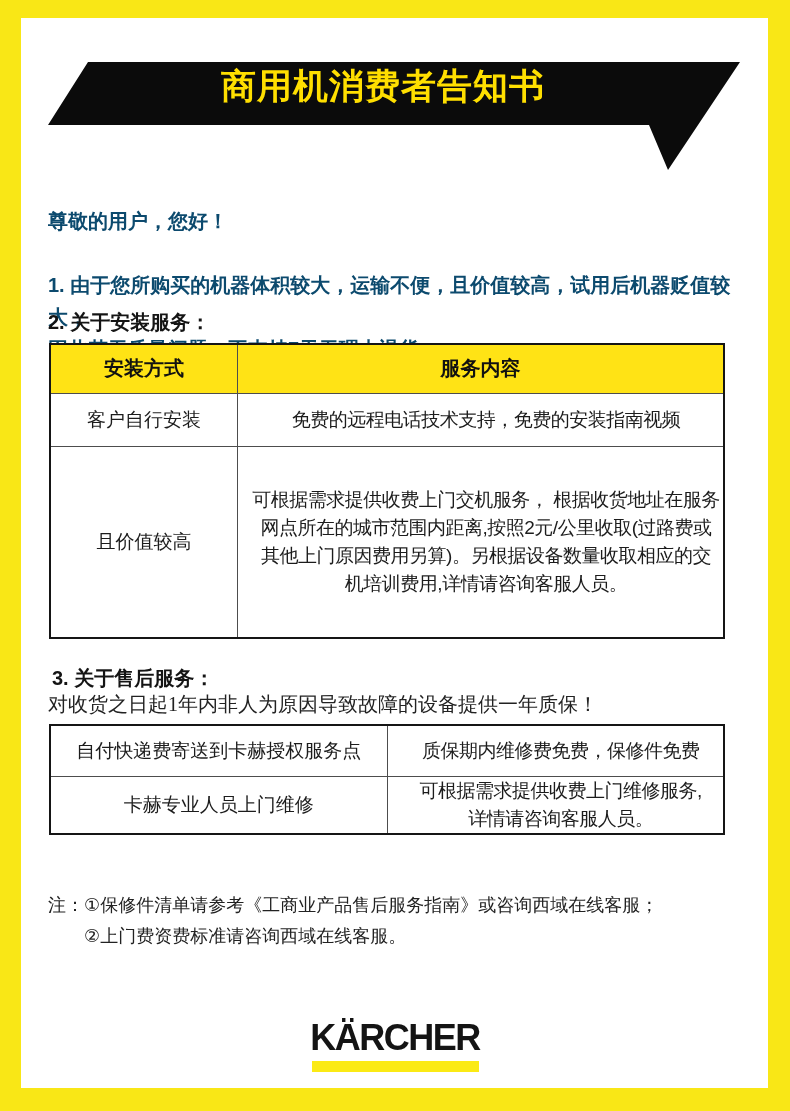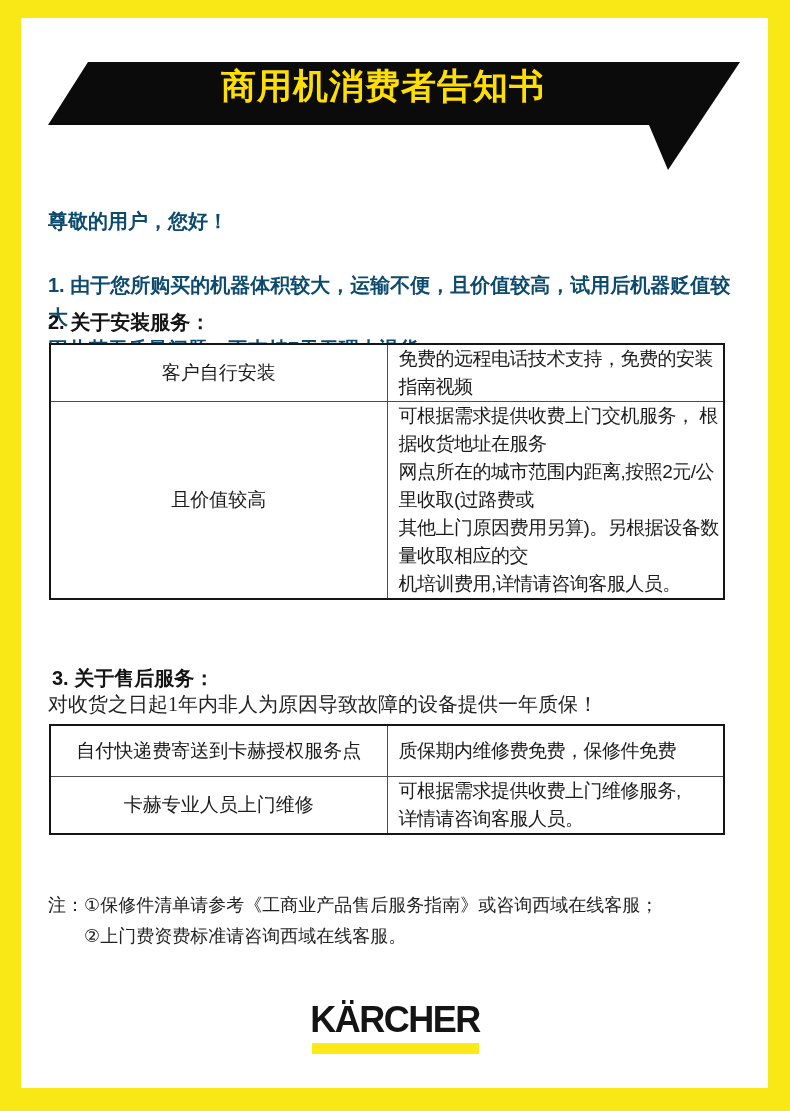--- a/index.html
+++ b/index.html
@@ -33,33 +33,33 @@
   .t1{left:49px;top:343px;width:676px;}
   .t2{left:49px;top:724px;width:676px;}
   table, td{border:1px solid #4d4d4d;}
   table{border:2px solid #151515;}
   td{padding:0;vertical-align:middle;font-size:19px;color:#1c1c1c;}
   td.head{
     background:var(--header_yellow);font-weight:bold;font-size:20px;
     text-align:center;color:#111;
   }
   td.c1{text-align:center;}
-  td.c2{text-align:left;padding-left:11px;
+  td.c2{text-align:center;padding-left:11px;
         letter-spacing:-0.5px;white-space:pre-line;line-height:28px;}
   .t1 tr.hr{height:49px;} .t1 tr.r1{height:53px;} .t1 tr.r2{height:192px;}
   .t2 tr.hr{height:53px;} .t2 tr.r1{height:51px;} .t2 tr.r2{height:52px;}
   .footnote{
     position:absolute;left:48px;top:890px;display:flex;
     font-size:18px;line-height:31px;color:#222;
   }
   .footnote .fn-prefix{white-space:nowrap;}
   .logo{position:absolute;top:1001px;left:0;width:790px;text-align:center;}
   .logo-text{
     font-size:36px;line-height:38px;font-weight:bold;letter-spacing:-1.5px;
-    color:#141414;display:block;
+    color:#141414;display:block;margin-top:18px;
   }
   .logo-bar{width:167px;height:11px;margin:4px auto 0;background:var(--bar_yellow);}
 </style>
 </head>
 <body>
 
 <div class="frame"></div>
 
 <svg class="banner-svg" width="790" height="180" viewBox="0 0 790 180">
   <polygon points="88,62 740,62 668,170 649,125 48,125" fill="#0B0B0B"></polygon>
@@ -67,20 +67,24 @@
 <div class="banner-title">商用机消费者告知书</div>
 
 <div class="intro"><span>尊敬的用户，您好！</span><br>
 <span>1. 由于您所购买的机器体积较大，运输不便，且价值较高，试用后机器贬值较大，
 因此若无质量问题，不支持7天无理由退货；</span></div>
 
 <div class="h2">2. 关于安装服务：</div>
 
 <table class="t1">
   <tbody>
+      <tr class="hr">
+    <td class="head" style="width:186px">安装方式</td>
+    <td class="head">服务内容</td>
+  </tr>
   <tr class="r1">
     <td class="c1">客户自行安装</td>
     <td class="c2">免费的远程电话技术支持，免费的安装指南视频</td>
   </tr>
   <tr class="r2">
     <td class="c1">且价值较高</td>
     <td class="c2">可根据需求提供收费上门交机服务， 根据收货地址在服务
 网点所在的城市范围内距离,按照2元/公里收取(过路费或
 其他上门原因费用另算)。另根据设备数量收取相应的交
 机培训费用,详情请咨询客服人员。</td>

